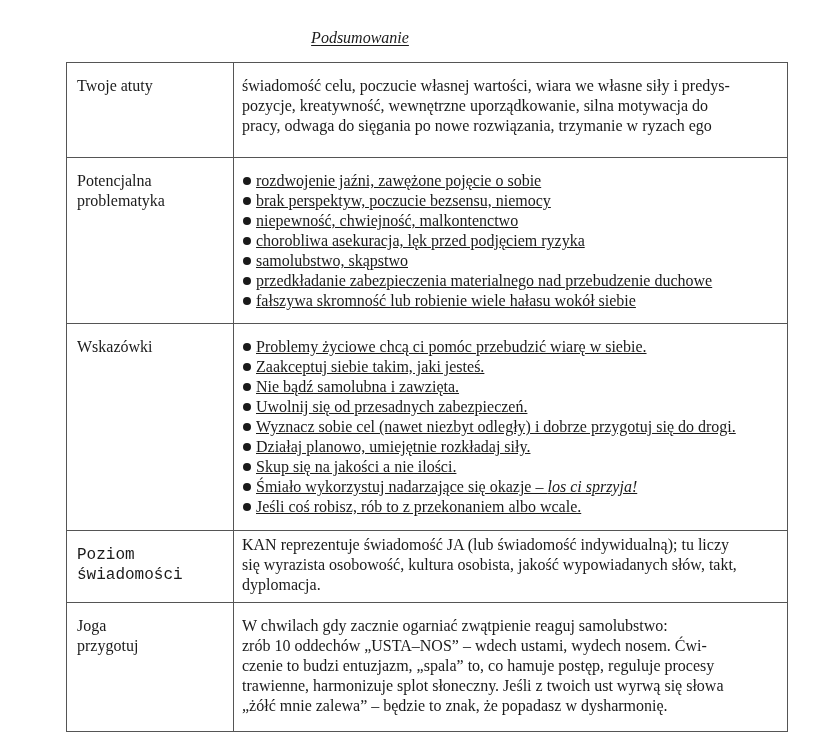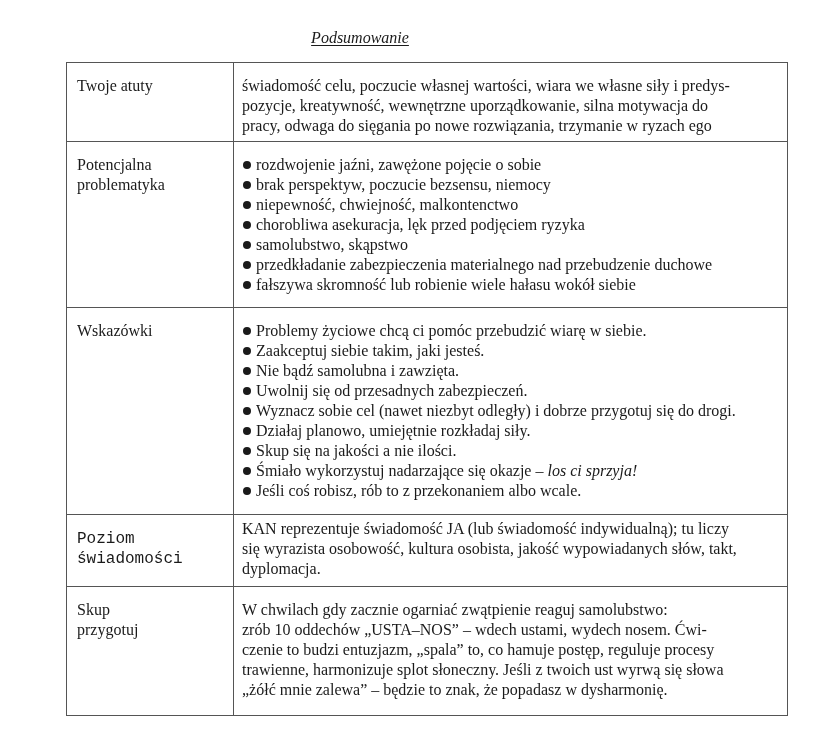--- a/index.html
+++ b/index.html
@@ -18,27 +18,27 @@
     width: 722px; border-collapse: collapse;
     font-size: 16px; line-height: 20px;
   }
   table.summary td {
     border: 1px solid #555555; vertical-align: top;
     padding: 0;
   }
   td.label { width: 156px; padding-left: 10px !important; }
   td.content { padding-left: 8px !important; padding-right: 4px !important; }
   .cellpad { padding-top: 13px; }
-  .r1 { height: 79px; }
+  .r1 { height: 95px; }
   .r2 { height: 166px; }
   .r3 { height: 207px; }
   .r4 { height: 72px; }
   .r5 { height: 129px; }
   ul.bullets { list-style: none; margin: 0; padding: 0; }
-  ul.bullets li { position: relative; padding-left: 14px; }
+  ul.bullets li { position: relative; padding-left: 14px; text-decoration: underline; }
   ul.bullets li::before {
     content: ""; position: absolute; left: 1px; top: 6px;
     width: 8px; height: 8px; border-radius: 50%; background: #1a1a1a;
   }
   .it { font-style: italic; text-align: right; }
   .line { display: block; }
 </style>
 </head>
 <body>
 
@@ -118,21 +118,21 @@
         <span class="line">KAN reprezentuje świadomość JA (lub świadomość indywidualną); tu liczy</span>
         <span class="line">się wyrazista osobowość, kultura osobista, jakość wypowiadanych słów, takt,</span>
         <span class="line">dyplomacja.</span>
       </div>
     </td>
   </tr>
 
   <tr class="r5">
     <td class="label">
       <div class="cellpad">
-        <span class="line">Skup</span>
+        <span class="line">Joga</span>
         <span class="line">przygotuj</span>
       </div>
     </td>
     <td class="content">
       <div class="cellpad">
         <span class="line">W chwilach gdy zacznie ogarniać zwątpienie reaguj samolubstwo:</span>
         <span class="line">zrób 10 oddechów „USTA–NOS” – wdech ustami, wydech nosem. Ćwi-</span>
         <span class="line">czenie to budzi entuzjazm, „spala” to, co hamuje postęp, reguluje procesy</span>
         <span class="line">trawienne, harmonizuje splot słoneczny. Jeśli z twoich ust wyrwą się słowa</span>
         <span class="line">„żółć mnie zalewa” – będzie to znak, że popadasz w dysharmonię.</span>

